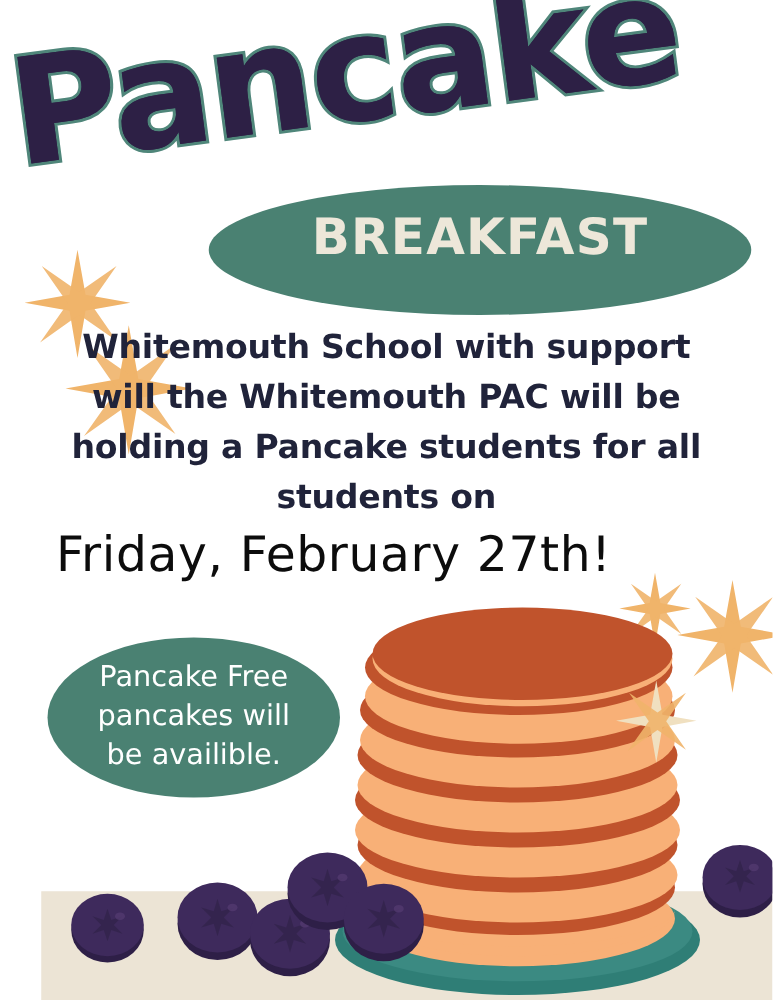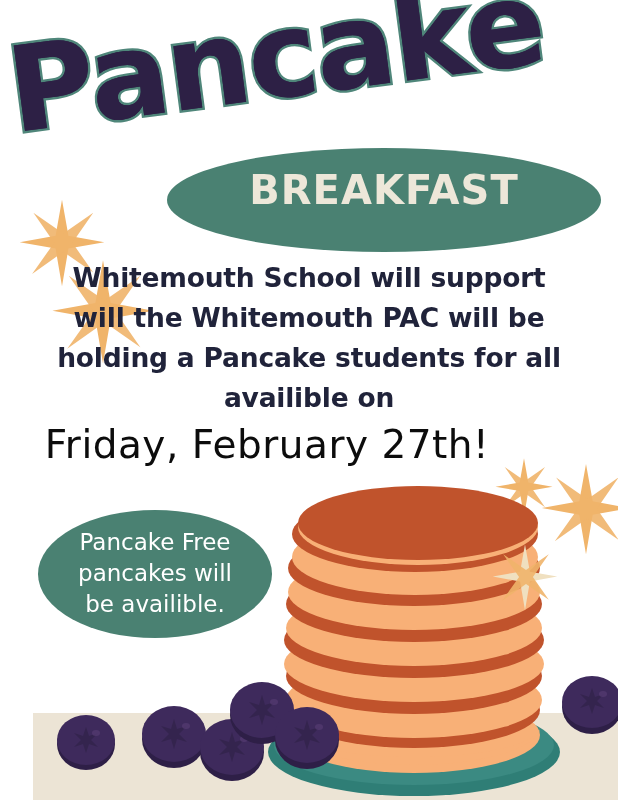--- a/index.html
+++ b/index.html
@@ -213,24 +213,24 @@
 
   <div class="title-wrap">
     <div class="title-text">Pancake</div>
     <div class="title-text-top">Pancake</div>
   </div>
 
   <div class="breakfast-ellipse"></div>
   <div class="breakfast-text">BREAKFAST</div>
 
   <div class="body-block">
-    <div class="body-line">Whitemouth School will support</div>
+    <div class="body-line">Whitemouth School with support</div>
     <div class="body-line">will the Whitemouth PAC will be</div>
     <div class="body-line">holding a Pancake students for all</div>
-    <div class="body-line">availible on</div>
+    <div class="body-line">students on</div>
   </div>
 
   <div class="date-line">Friday, February 27th!</div>
 
   <div class="gf-ellipse"></div>
   <div class="gf-text">
     <div class="gf-line">Pancake Free</div>
     <div class="gf-line">pancakes will</div>
     <div class="gf-line">be availible.</div>
   </div>

